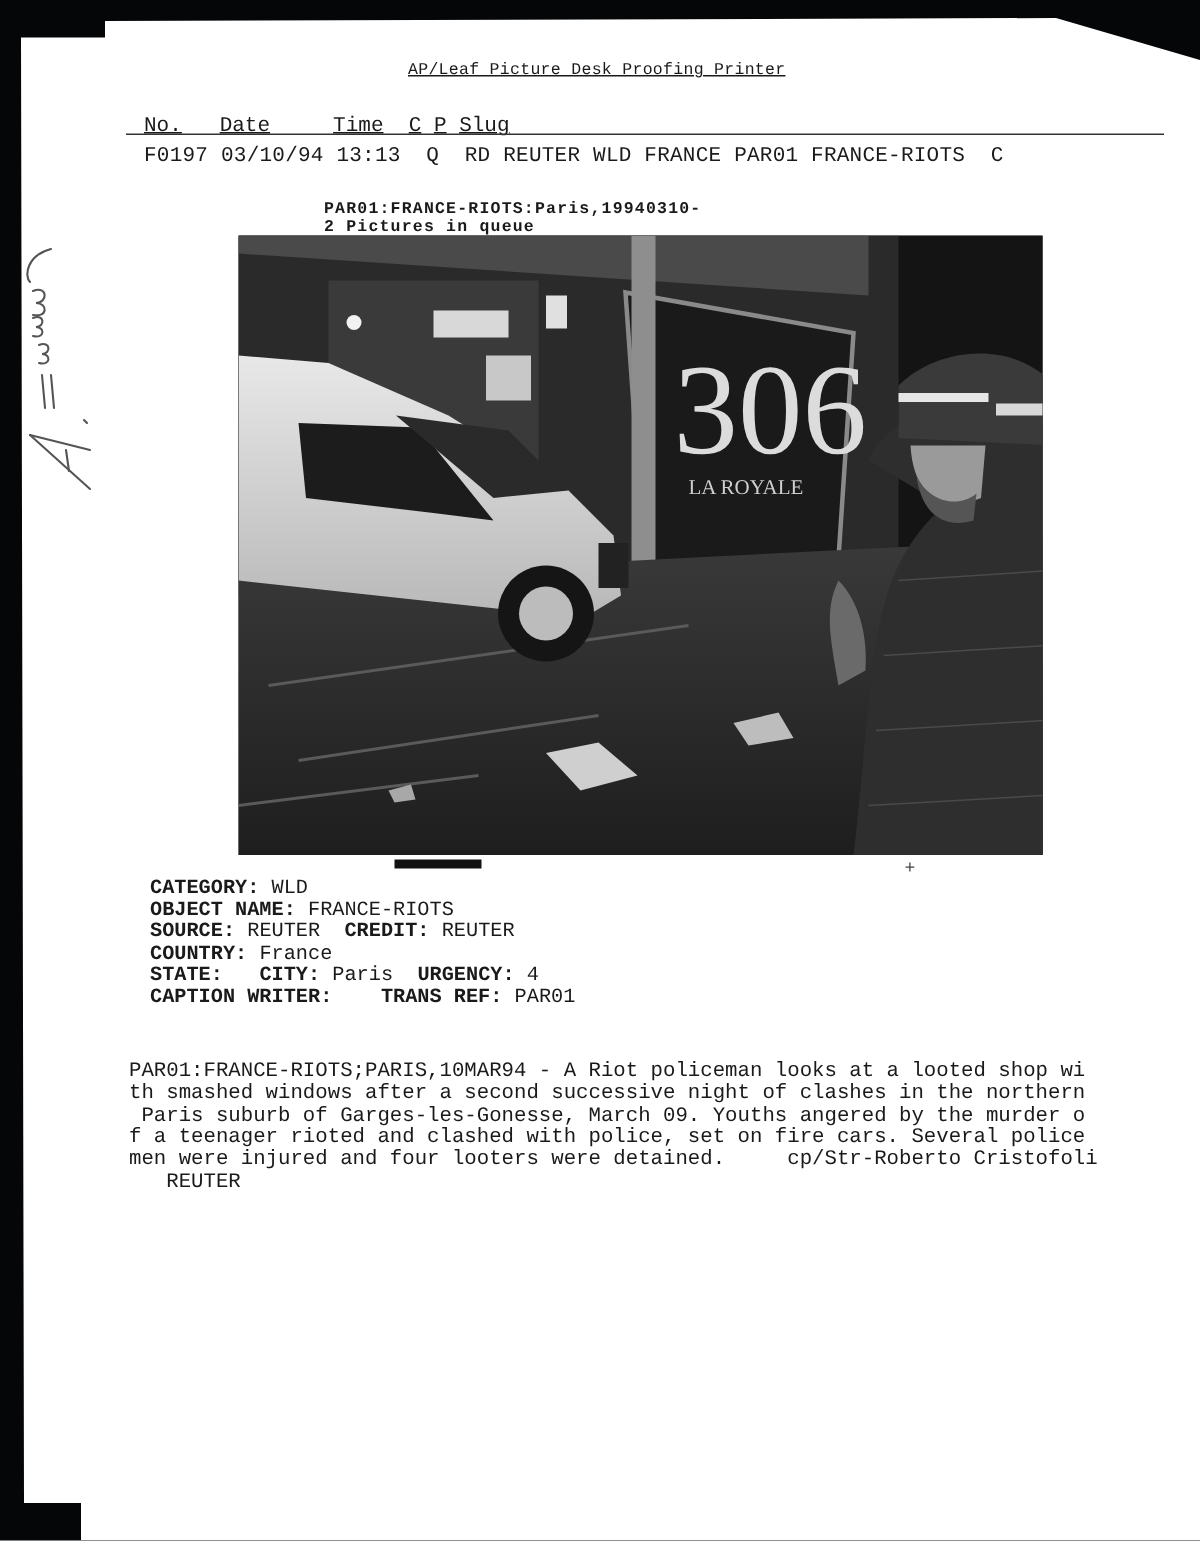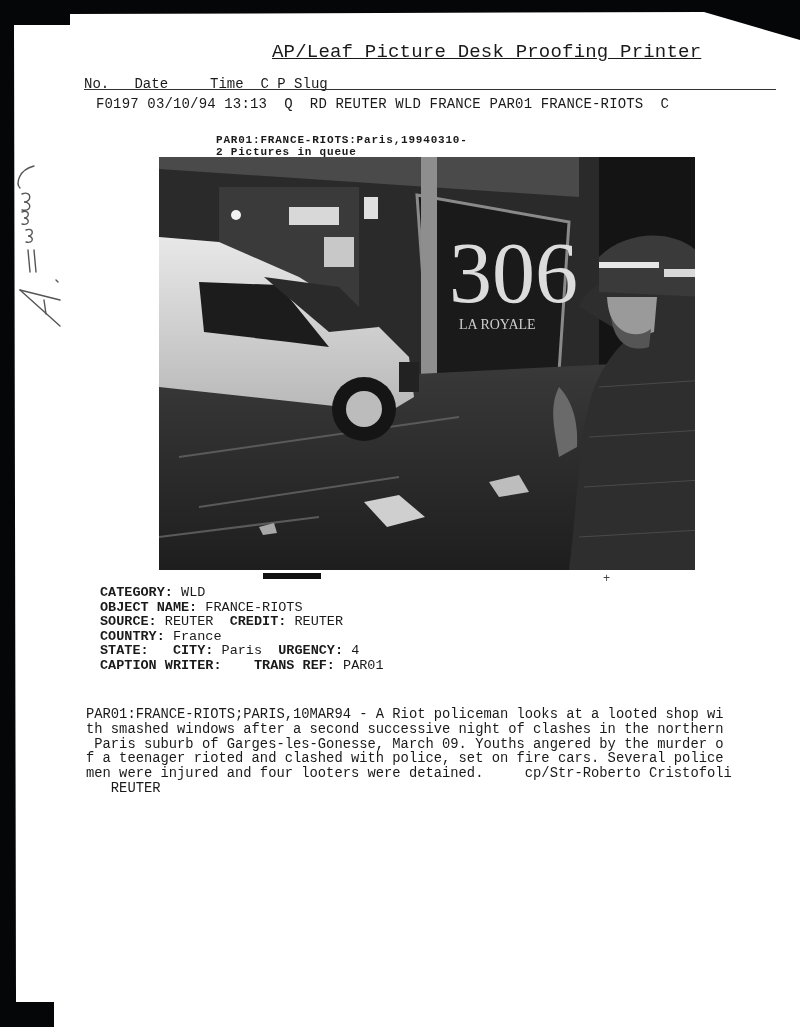--- a/index.html
+++ b/index.html
@@ -9,25 +9,25 @@
     font-family: "Liberation Mono", "DejaVu Sans Mono", monospace;
     color: #1a1a1a;
   }
   
   .paper {
     position: absolute; left: 14px; top: 12px; width: 786px; height: 1015px;
     background: #ffffff;
     clip-path: polygon(0 13px, 56px 13px, 56px 2px, 690px 0, 786px 28px, 786px 1015px, 40px 1015px, 40px 990px, 2px 990px);
   }
   .title {
-    position: absolute; left: 272px; top: 41px; font-size: 19px;
+    position: absolute; left: 272px; top: 41px; font-size: 11px;
     text-decoration: underline; letter-spacing: 0.2px;
   }
   .header-row {
-    position: absolute; left: 84px; top: 76px; font-size: 14px; white-space: pre;
+    position: absolute; left: 96px; top: 76px; font-size: 14px; white-space: pre;
   }
   .header-row span { text-decoration: underline; }
   .header-line {
     position: absolute; left: 84px; top: 89px; width: 692px; height: 1px; background: #333;
   }
   .record-row {
     position: absolute; left: 96px; top: 96px; font-size: 14px; white-space: pre; letter-spacing: 0.15px;
   }
   .queue {
     position: absolute; left: 176px; top: 134px; font-family: Liberation Mono, monospace;

